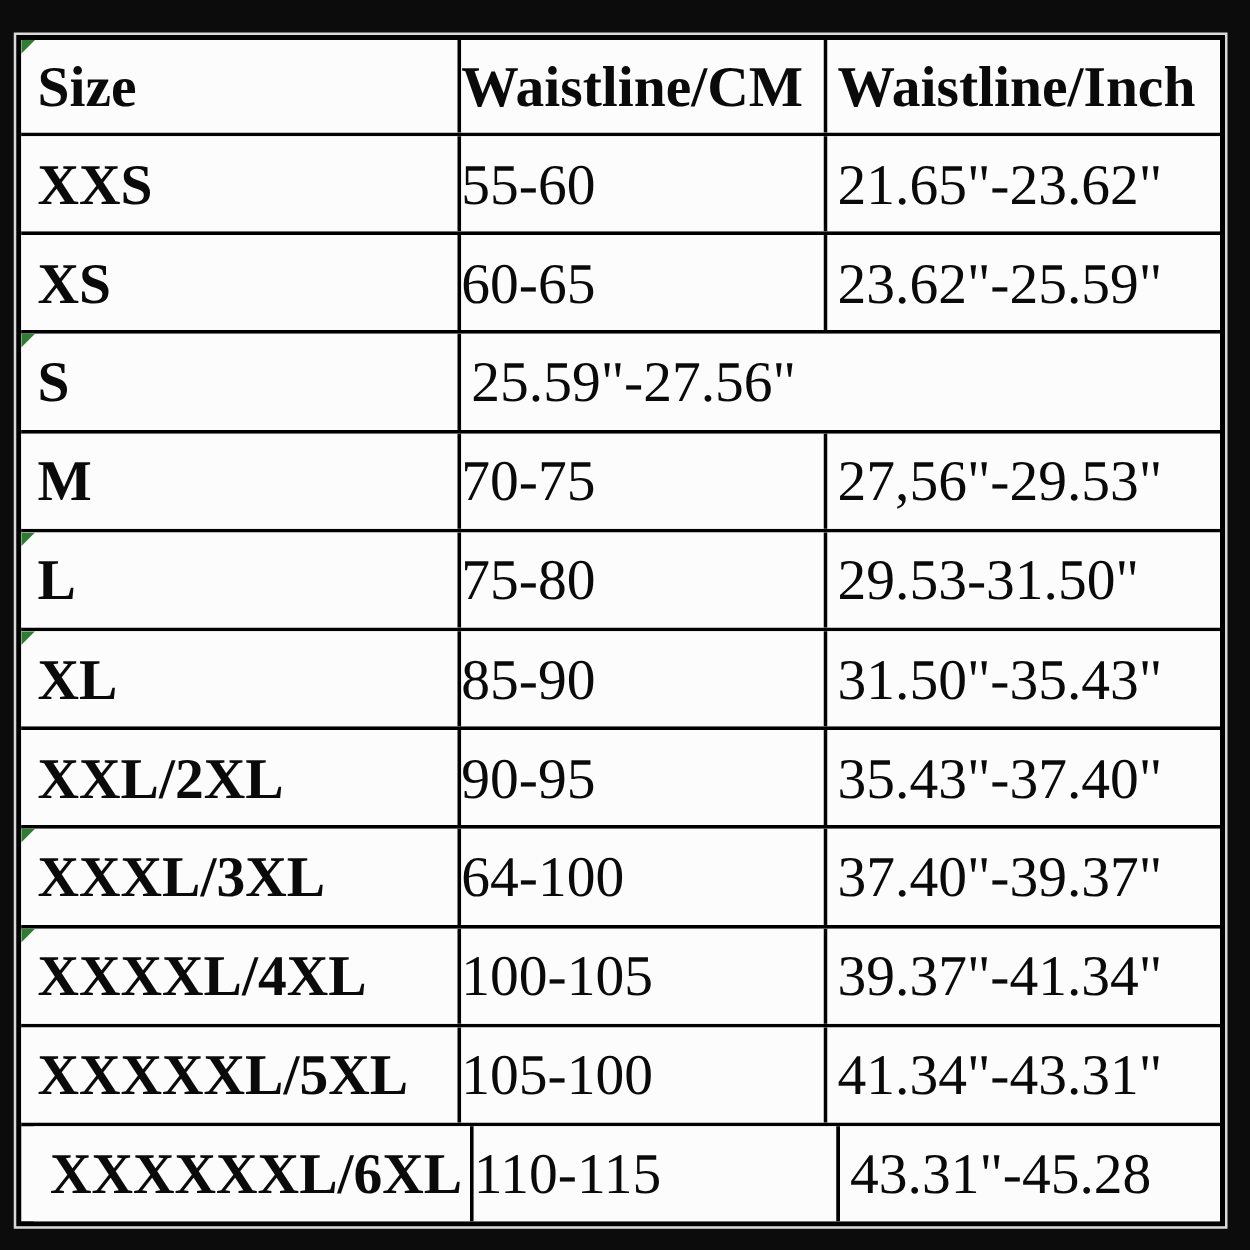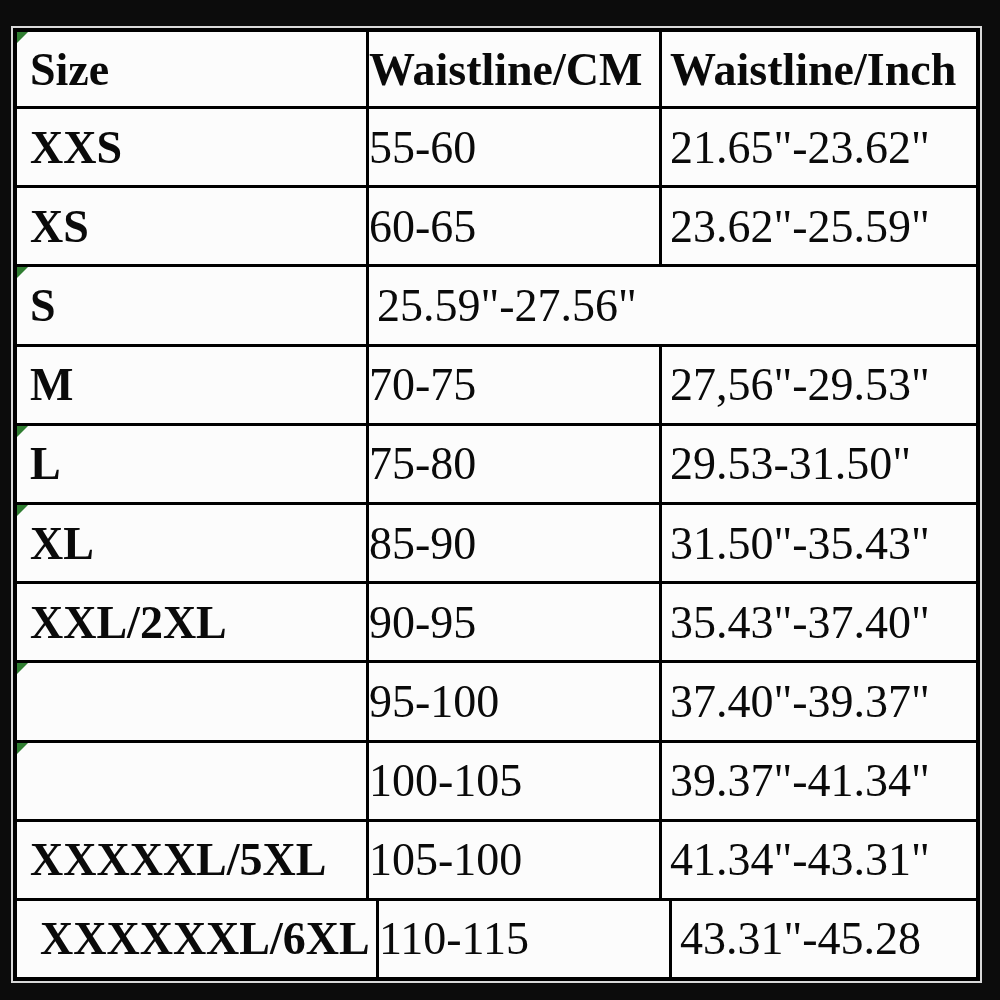--- a/index.html
+++ b/index.html
@@ -169,32 +169,34 @@
           <span>90-95</span>
         </div>
       <div class="cell col-inch">
           <span>35.43"-37.40"</span>
         </div>
     </div>
 
     <div class="row">
       <div class="cell col-size bold">
         <span class="corner-marker"></span>
-      </div>
-      <div class="cell col-cm">
-          <span>95-100</span>
+        <span>XXXL/3XL</span>
+      </div>
+      <div class="cell col-cm">
+          <span>64-100</span>
         </div>
       <div class="cell col-inch">
           <span>37.40"-39.37"</span>
         </div>
     </div>
 
     <div class="row">
       <div class="cell col-size bold">
         <span class="corner-marker"></span>
+        <span>XXXXL/4XL</span>
       </div>
       <div class="cell col-cm">
           <span>100-105</span>
         </div>
       <div class="cell col-inch">
           <span>39.37"-41.34"</span>
         </div>
     </div>
 
     <div class="row">

